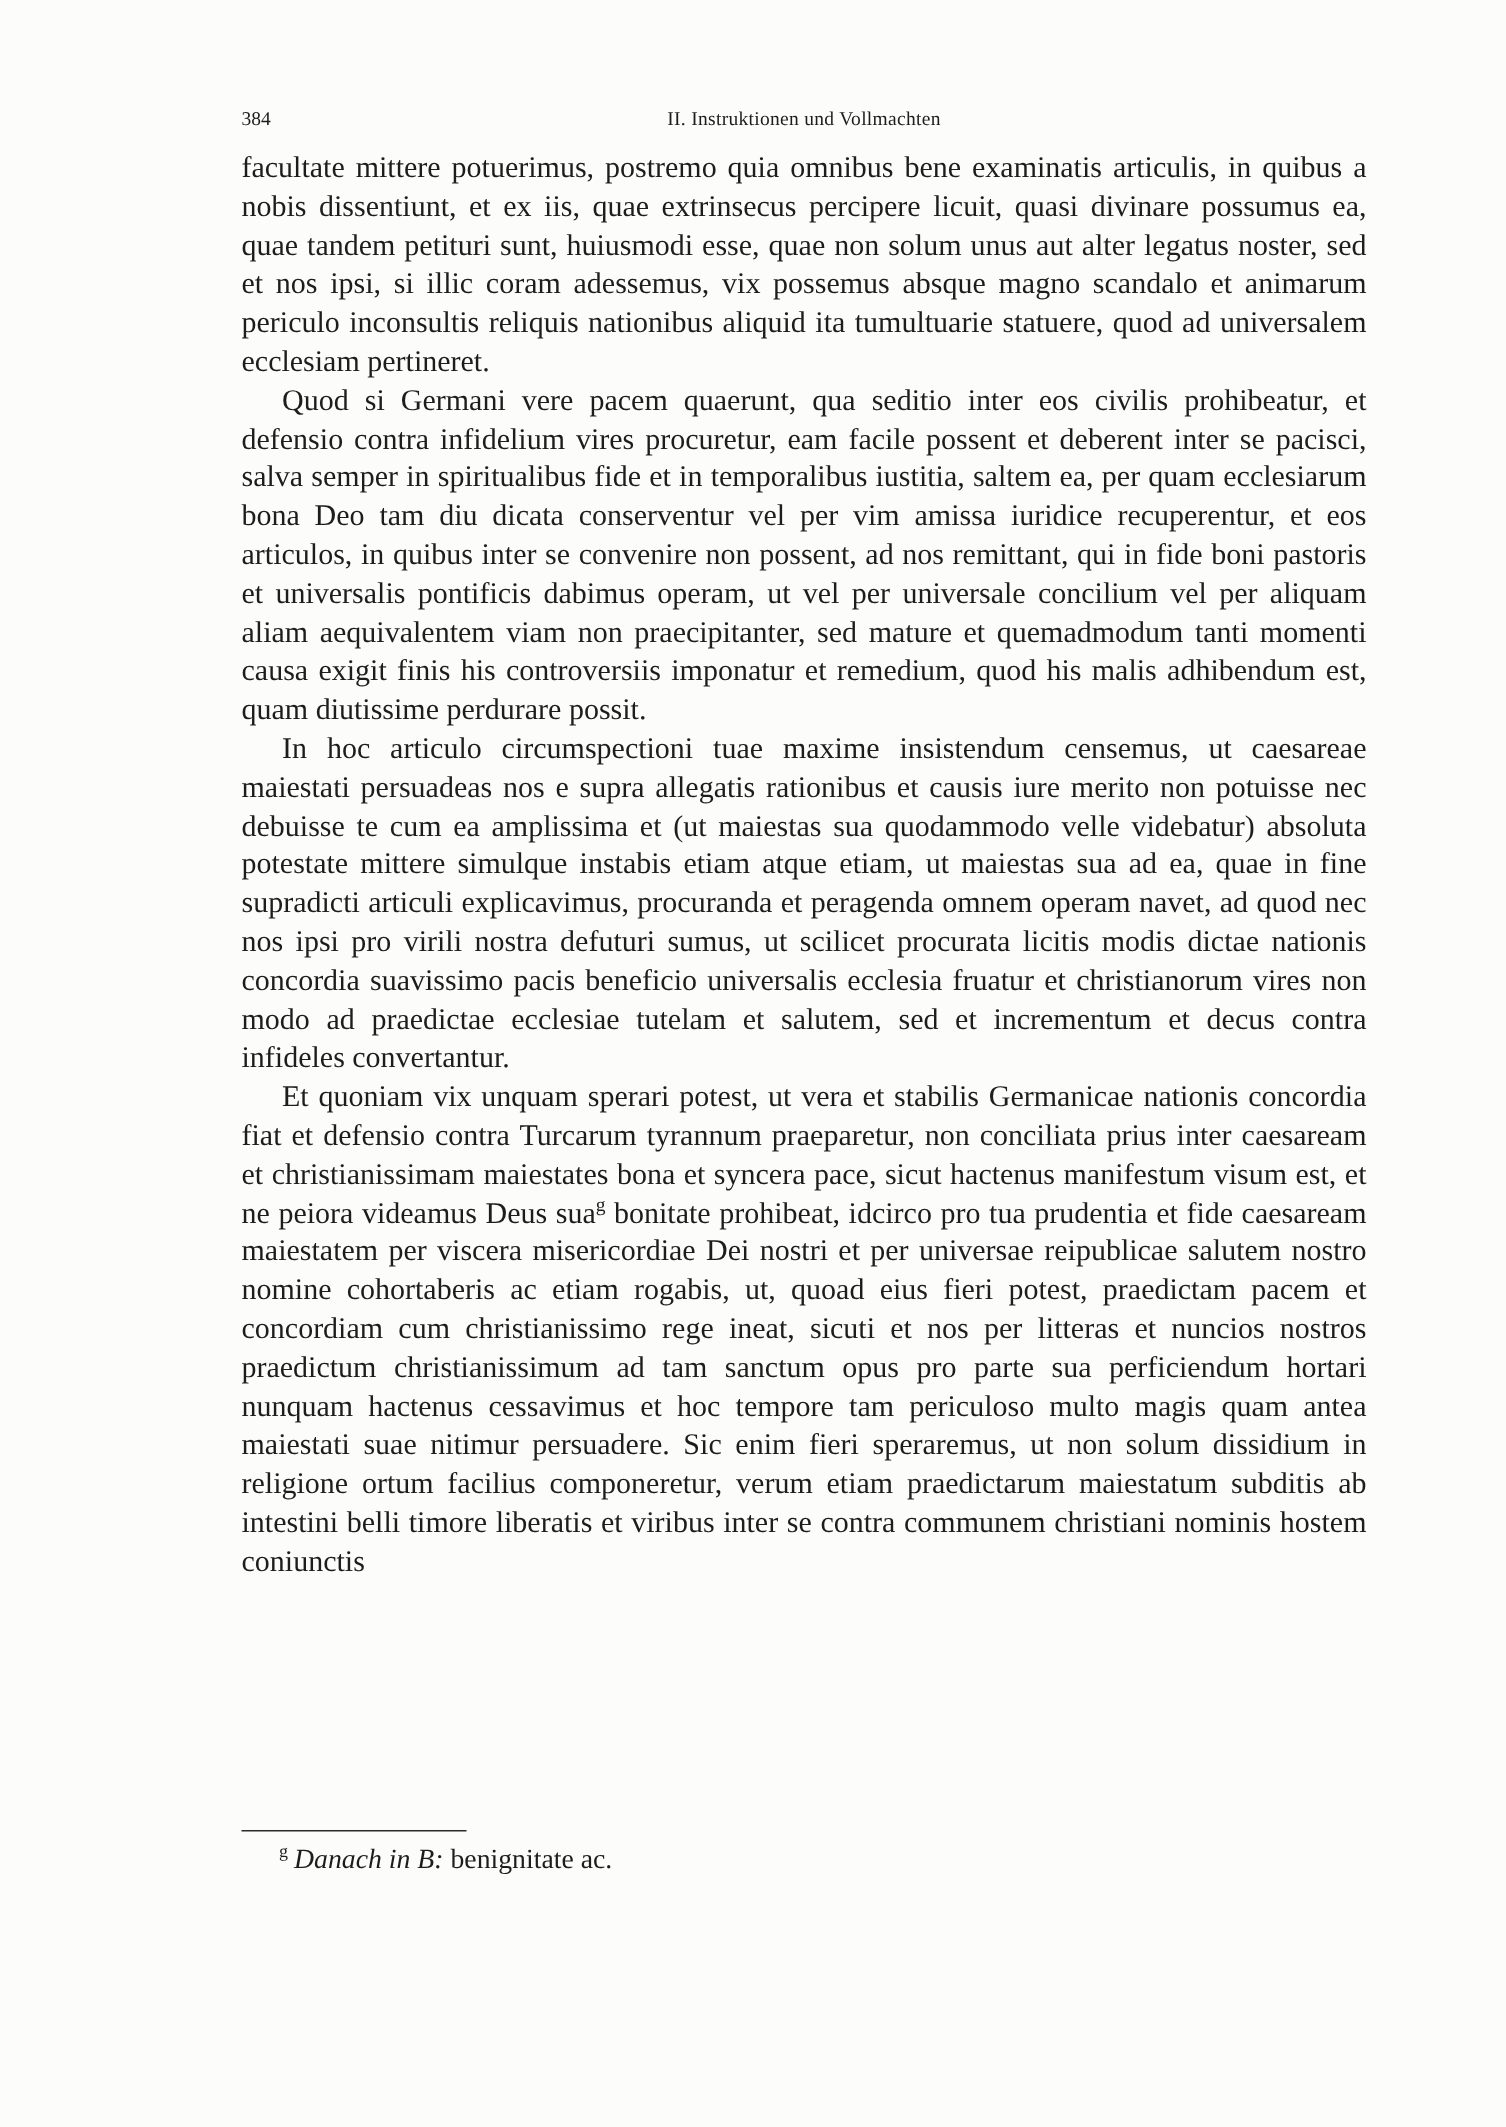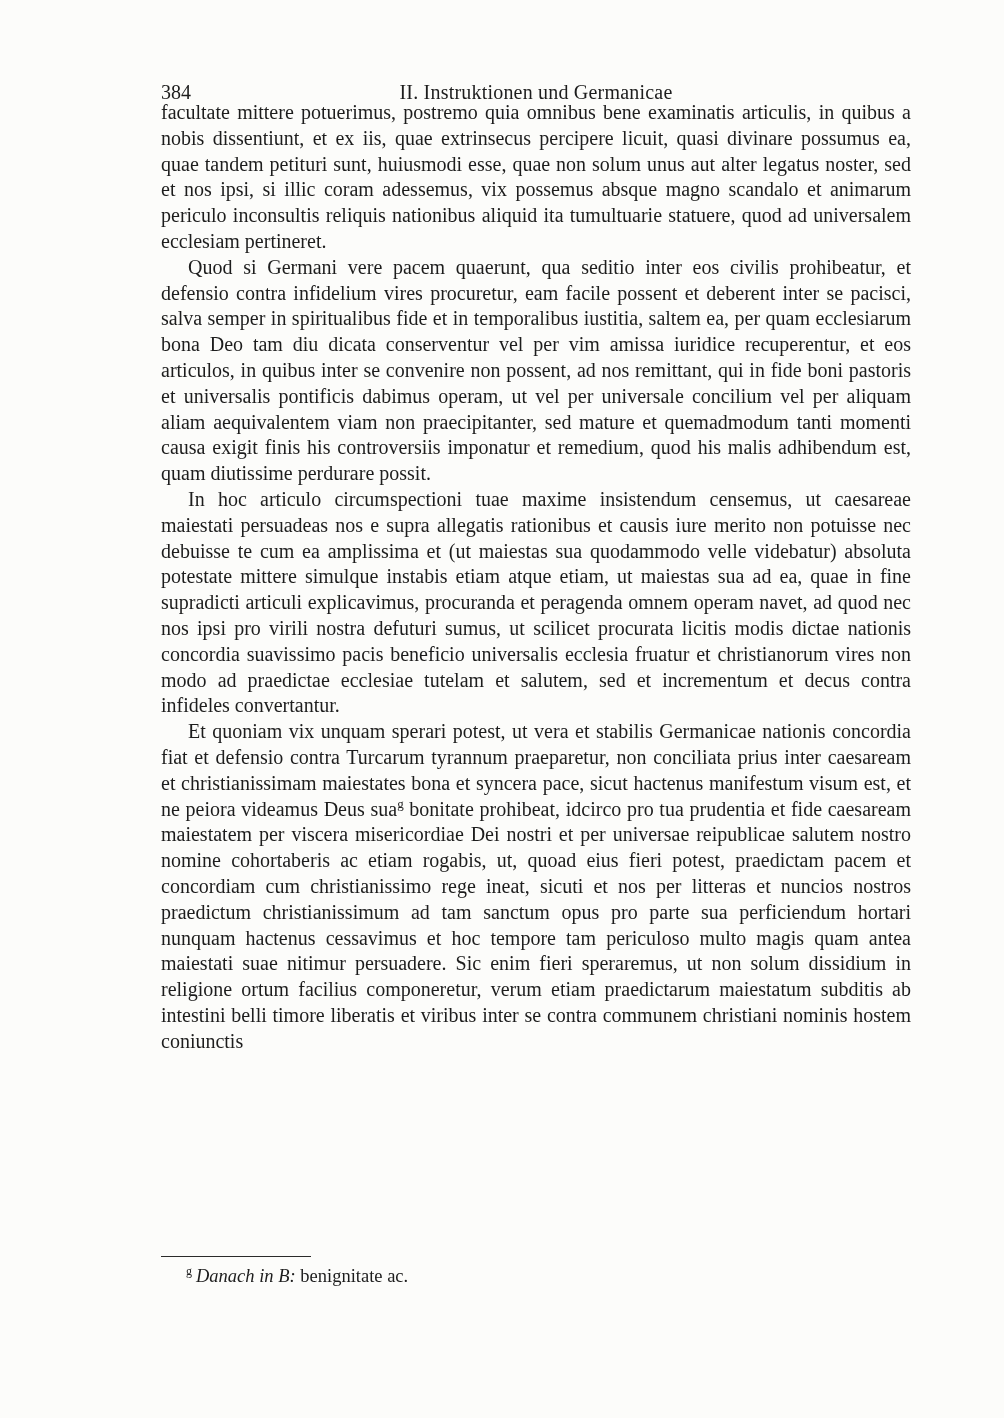--- a/index.html
+++ b/index.html
@@ -14,25 +14,25 @@
     font-family: "Liberation Serif", "DejaVu Serif", serif;
     position: relative;
     overflow: hidden;
   }
   .page {
     position: absolute;
     inset: 0;
   }
   .page-header {
     position: absolute;
-    top: 81px;
+    top: 71px;
     left: 161px;
     width: 750px;
     height: 28px;
-    font-size: 20px;
+    font-size: 13px;
   }
   .page-number {
     position: absolute;
     left: 0;
     top: 0;
   }
   .running-title {
     display: block;
     text-align: center;
     letter-spacing: 0.2px;
@@ -55,21 +55,21 @@
     text-indent: 0;
   }
   .fn-marker {
     font-size: 13px;
     line-height: 0;
     vertical-align: super;
   }
   .footnote-area {
     position: absolute;
     left: 161px;
-    top: 1256px;
+    top: 1220px;
     width: 750px;
     font-family: Liberation Serif, serif;
   }
   .footnote-rule {
     width: 150px;
     height: 0;
     border-top: 1.5px solid #2a2a2a;
   }
   .footnote {
     margin: 7px 0 0 0;
@@ -85,21 +85,21 @@
     font-style: italic;
   }
 </style>
 </head>
 <body>
 
 <div class="page">
 
   <header class="page-header">
     <span class="page-number">384</span>
-    <span class="running-title">II. Instruktionen und Germanicae</span>
+    <span class="running-title">II. Instruktionen und Vollmachten</span>
   </header>
 
   <main class="text-block">
     <p class="para no-indent">facultate mittere potuerimus, postremo quia omnibus bene examinatis articulis, in quibus a nobis dissentiunt, et ex iis, quae extrinsecus percipere licuit, quasi divinare possumus ea, quae tandem petituri sunt, huiusmodi esse, quae non solum unus aut alter legatus noster, sed et nos ipsi, si illic coram adessemus, vix possemus absque magno scandalo et animarum periculo inconsultis reliquis nationibus aliquid ita tumultuarie statuere, quod ad universalem ecclesiam pertineret.</p>
     <p class="para">Quod si Germani vere pacem quaerunt, qua seditio inter eos civilis prohibeatur, et defensio contra infidelium vires procuretur, eam facile possent et deberent inter se pacisci, salva semper in spiritualibus fide et in temporalibus iustitia, saltem ea, per quam ecclesiarum bona Deo tam diu dicata conserventur vel per vim amissa iuridice recuperentur, et eos articulos, in quibus inter se convenire non possent, ad nos remittant, qui in fide boni pastoris et universalis pontificis dabimus operam, ut vel per universale concilium vel per aliquam aliam aequivalentem viam non praecipitanter, sed mature et quemadmodum tanti momenti causa exigit finis his controversiis imponatur et remedium, quod his malis adhibendum est, quam diutissime perdurare possit.</p>
     <p class="para">In hoc articulo circumspectioni tuae maxime insistendum censemus, ut caesareae maiestati persuadeas nos e supra allegatis rationibus et causis iure merito non potuisse nec debuisse te cum ea amplissima et (ut maiestas sua quodammodo velle videbatur) absoluta potestate mittere simulque instabis etiam atque etiam, ut maiestas sua ad ea, quae in fine supradicti articuli explicavimus, procuranda et peragenda omnem operam navet, ad quod nec nos ipsi pro virili nostra defuturi sumus, ut scilicet procurata licitis modis dictae nationis concordia suavissimo pacis beneficio universalis ecclesia fruatur et christianorum vires non modo ad praedictae ecclesiae tutelam et salutem, sed et incrementum et decus contra infideles convertantur.</p>
     <p class="para"><span>Et quoniam vix unquam sperari potest, ut vera et stabilis Germanicae nationis concordia fiat et defensio contra Turcarum tyrannum praeparetur, non conciliata prius inter caesaream et christianissimam maiestates bona et syncera pace, sicut hactenus manifestum visum est, et ne peiora videamus Deus sua</span><sup class="fn-marker">g</sup><span> bonitate prohibeat, idcirco pro tua prudentia et fide caesaream maiestatem per viscera misericordiae Dei nostri et per universae reipublicae salutem nostro nomine cohortaberis ac etiam rogabis, ut, quoad eius fieri potest, praedictam pacem et concordiam cum christianissimo rege ineat, sicuti et nos per litteras et nuncios nostros praedictum christianissimum ad tam sanctum opus pro parte sua perficiendum hortari nunquam hactenus cessavimus et hoc tempore tam periculoso multo magis quam antea maiestati suae nitimur persuadere. Sic enim fieri speraremus, ut non solum dissidium in religione ortum facilius componeretur, verum etiam praedictarum maiestatum subditis ab intestini belli timore liberatis et viribus inter se contra communem christiani nominis hostem coniunctis</span></p>
   </main>
 
   <footer class="footnote-area">

